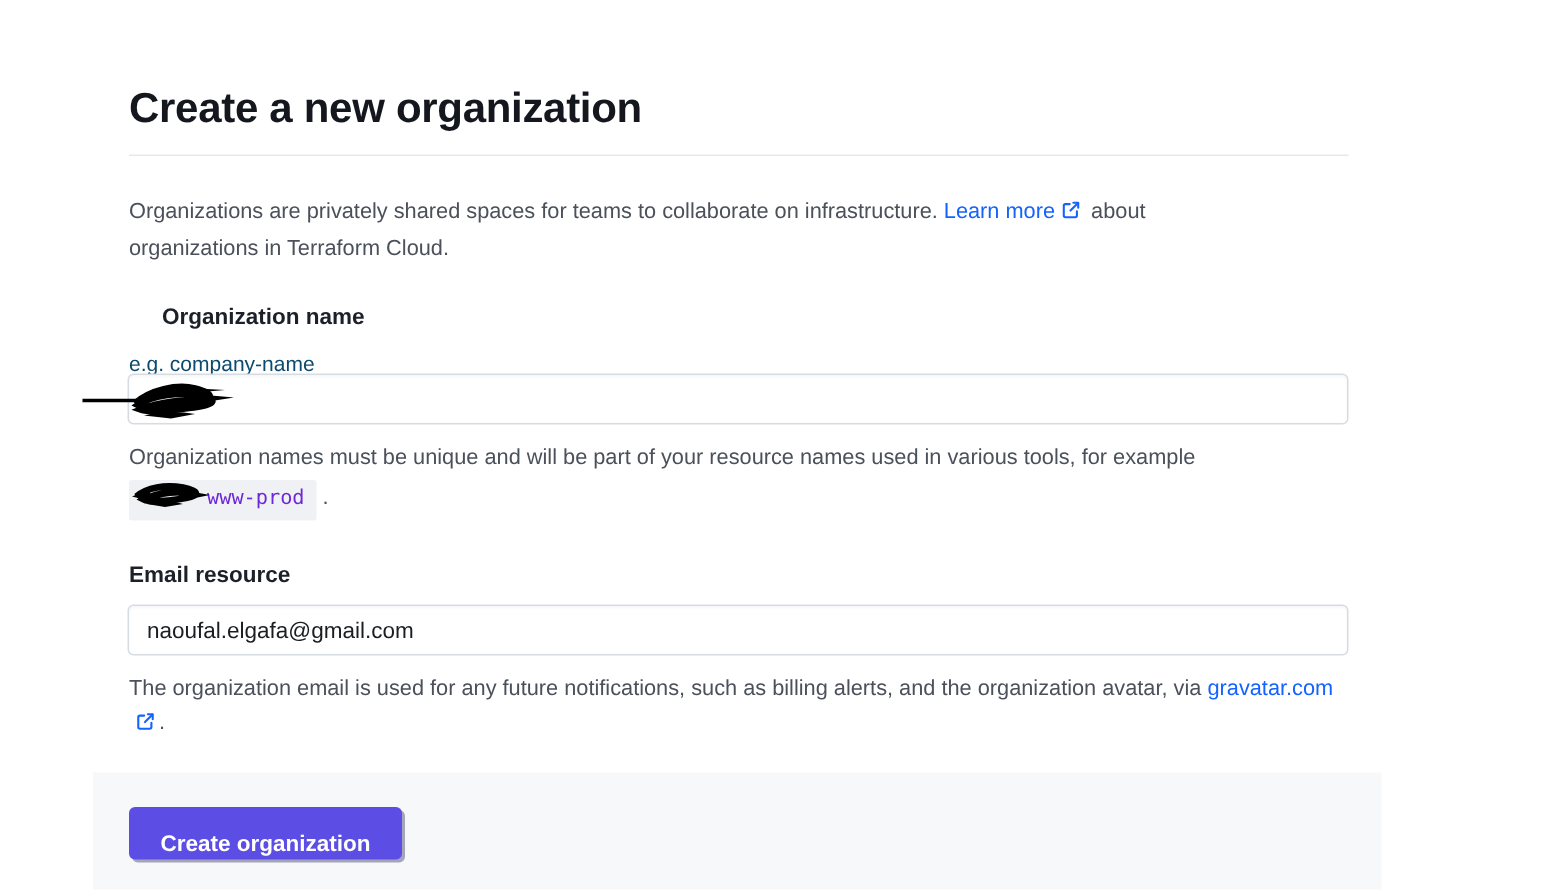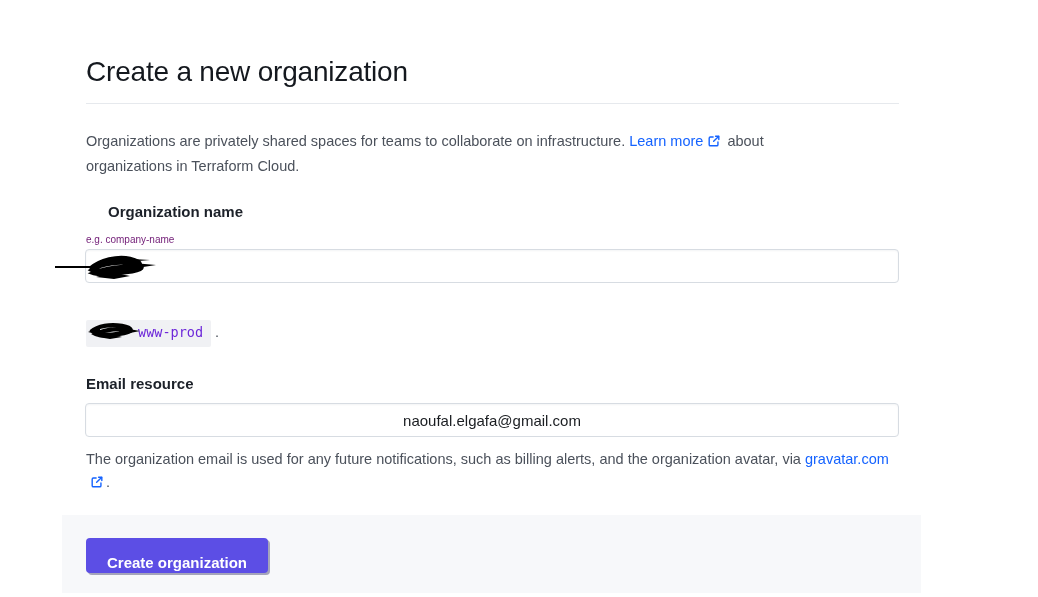--- a/index.html
+++ b/index.html
@@ -6,21 +6,21 @@
   html, body { width: 1038px; height: 597px; }
   body {
     position: relative;
     background: #ffffff;
     font-family: "Liberation Sans", sans-serif;
     overflow: hidden;
     color: #4b515b;
   }
   .page-title {
     position: absolute; left: 86px; top: 56px;
-    font-size: 28px; font-weight: 400; color: #14181e;
+    font-size: 28px; font-weight: 700; color: #14181e;
     letter-spacing: -0.2px;
   }
   .title-divider {
     position: absolute; left: 86px; top: 103px;
     width: 813px; height: 1px; background: #e6e9ed;
   }
   .para {
     position: absolute; left: 86px;
     font-size: 14.5px; line-height: 23px; color: #4b515b;
   }
@@ -34,33 +34,33 @@
     display: inline-block; vertical-align: -2px; margin: 0 2px 0 4px;
   }
   .field-label {
     position: absolute; left: 86px;
     font-size: 15px; font-weight: 700; color: #1c2129;
   }
   .orgname-label { top: 203px; margin-left: 22px; }
   .email-label   { top: 375px; }
   .field-hint {
     position: absolute; left: 86px; top: 234px;
-    font-size: 10px; color: #701a75;
+    font-size: 14px; color: #0c4a6e;
   }
   .text-input {
     position: absolute; left: 85px; width: 814px; height: 34px;
     border: 1px solid #d7dce2; border-radius: 4px;
     background: #fff; padding: 0 12px;
     font-family: "Liberation Sans", sans-serif;
     font-size: 15px; color: #1a1d21;
     box-shadow: inset 0 1px 2px rgba(20,30,50,0.05);
     outline: none;
   }
   .orgname-input { top: 249px; }
-  .email-input   { top: 403px; text-align: center; }
+  .email-input   { top: 403px; }
   .scribble-overlay {
     position: absolute; left: 54px; top: 252px;
     width: 104px; height: 34px; pointer-events: none;
   }
   code.resource-example {
     display: inline-block; position: relative;
     background: #f0f1f4; border-radius: 2px;
     padding: 1px 8px 3px 6px; margin-top: 3px;
     font-family: "DejaVu Sans Mono", "Liberation Mono", monospace;
     font-size: 13.5px; color: #6d28d9;
@@ -102,21 +102,21 @@
 <input type="text" class="text-input orgname-input" style="">
 
 <svg class="scribble-overlay" viewBox="0 0 104 34">
   <path d="M1 15 H42" stroke="#000" stroke-width="2.2" fill="none"></path>
   <path d="M36 17 C46 8, 64 4, 76 7 C88 10, 90 14, 76 16 C60 18, 44 21, 38 18 C48 11, 66 9, 80 12 C92 14, 90 18, 72 20 C58 22, 46 23, 40 21 C52 16, 70 14, 84 15" stroke="#000" stroke-width="4.5" fill="none"></path>
   <path d="M68 10 L102 13 L70 18 Z" fill="#000"></path>
   <path d="M60 6 L96 8 L62 11 Z" fill="#000"></path>
   <path d="M42 25 C52 22, 66 22, 76 24 L60 27 Z" fill="#000"></path>
 </svg>
 
-<p class="para orgname-help"><br><code class="resource-example"><span class="code-redaction"><svg width="56" height="22" viewBox="0 0 56 22">
+<p class="para orgname-help"><span>Organization names must be unique and will be part of your resource names used in various tools, for example </span><br><code class="resource-example"><span class="code-redaction"><svg width="56" height="22" viewBox="0 0 56 22">
           <path d="M3 11 C10 5, 22 3, 34 5 C44 7, 46 10, 36 12 C24 14, 12 15, 8 13 C18 8, 32 7, 42 9" stroke="#000" stroke-width="4.5" fill="none"></path>
           <path d="M0 11 L12 6 L12 14 Z" fill="#000"></path>
           <path d="M30 6 L52 10 L32 14 Z" fill="#000"></path>
           <path d="M10 16 C18 14, 28 14, 34 16 L22 18 Z" fill="#000"></path>
         </svg></span><span>www-prod</span></code><span> .</span></p>
 
 <div class="field-label email-label">Email resource</div>
 <input type="text" class="text-input email-input" value="naoufal.elgafa@gmail.com" style="">
 
 <p class="para email-help"><span>The organization email is used for any future notifications, such as billing alerts, and the organization avatar, via </span><a class="text-link"><span>gravatar.com</span><span class="ext-icon"><svg width="14" height="14" viewBox="0 0 16 16" fill="none" stroke="#1563ff" stroke-width="1.6" stroke-linecap="round" stroke-linejoin="round">

